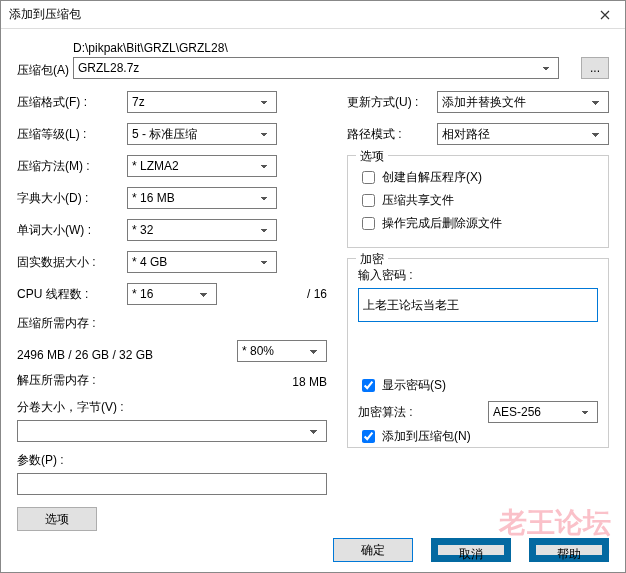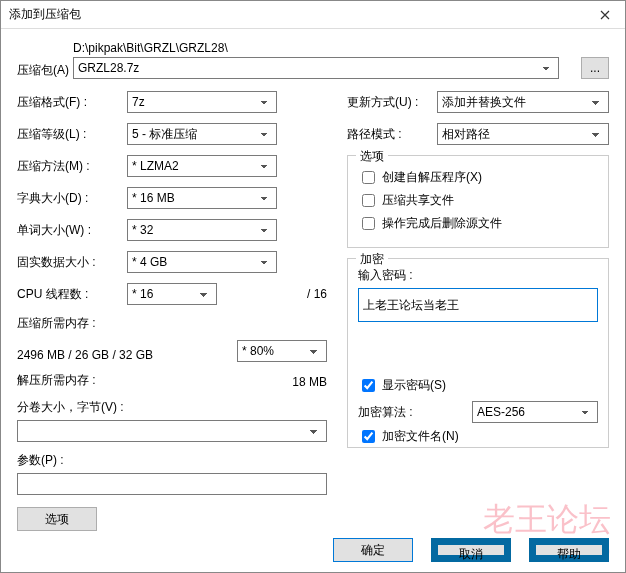--- a/index.html
+++ b/index.html
@@ -28,27 +28,27 @@
 .mem-label { font-size: 12px; margin-top: 2px; margin-bottom: 8px; }
 .mem-row { display: flex; align-items: flex-end; margin-bottom: 10px; }
 .mem-val { margin-left: auto; }
 .fieldset { border: 1px solid #ccc; padding: 8px 10px 10px 10px; margin-bottom: 10px; position: relative; }
 .fieldset-legend { position: absolute; top: -8px; left: 8px; background: #fff; padding: 0 4px; font-size: 12px; }
 .checkbox-row { display: flex; align-items: center; margin: 4px 0; gap: 4px; }
 .checkbox { width: 13px; height: 13px; }
 .pwd-label { margin-bottom: 4px; }
 .pwd-input { width: 100%; border: 1px solid #0078d7; height: 22px; padding: 16px 4px; }
 .enc-row { display: flex; align-items: center; margin-top: 6px; gap: 8px; }
-.enc-row .combo { width: 126px; margin-left: auto; }
+.enc-row .combo { width: 110px; margin-left: auto; }
 .params-input { width: 100%; }
 .options-btn { width: 80px; height: 24px; background: #e1e1e1; border: 1px solid #adadad; margin-top: 12px; cursor: pointer; }
 .footer { position: absolute; bottom: 10px; right: 16px; display: flex; gap: 18px; }
 .footer button { width: 80px; height: 24px; background: #e1e1e1; border: 7px solid #0369a1; cursor: pointer; }
 .footer button.primary { border: 1.5px solid #0078d7; }
-.watermark { position: absolute; right: 14px; bottom: 30px; color: rgba(242,100,120,0.4); font-size: 32px; font-weight: normal; pointer-events: none; }
+.watermark { position: absolute; right: 14px; bottom: 30px; color: rgba(242,100,120,0.4); font-size: 28px; font-weight: bold; pointer-events: none; }
 .watermark-sub { position: absolute; right: 14px; bottom: 14px; color: rgba(242,100,120,0.25); font-size: 13px; pointer-events: none; letter-spacing: 1px; }
 </style>
 </head>
 <body>
 
 <div class="window">
   <div class="titlebar">
     <span class="titlebar-title">添加到压缩包</span>
     <div class="close-btn">
       <svg width="10" height="10" viewBox="0 0 10 10">
@@ -162,21 +162,21 @@
           <label class="checkbox-row">
             <input type="checkbox" class="checkbox" checked="" style="">
             <span>显示密码(S)</span>
           </label>
           <div class="enc-row">
             <span>加密算法 :</span>
             <select class="combo"><option>AES-256</option></select>
           </div>
           <label class="checkbox-row">
             <input type="checkbox" class="checkbox" checked="" style="">
-            <span>加密文件名(N)</span>
+            <span>添加到压缩包(N)</span>
           </label>
         </div>
       </div>
     </div>
   </div>
 
   <div class="watermark">老王论坛</div>
   <div class="watermark-sub">laowangup</div>
 
   <div class="footer">

